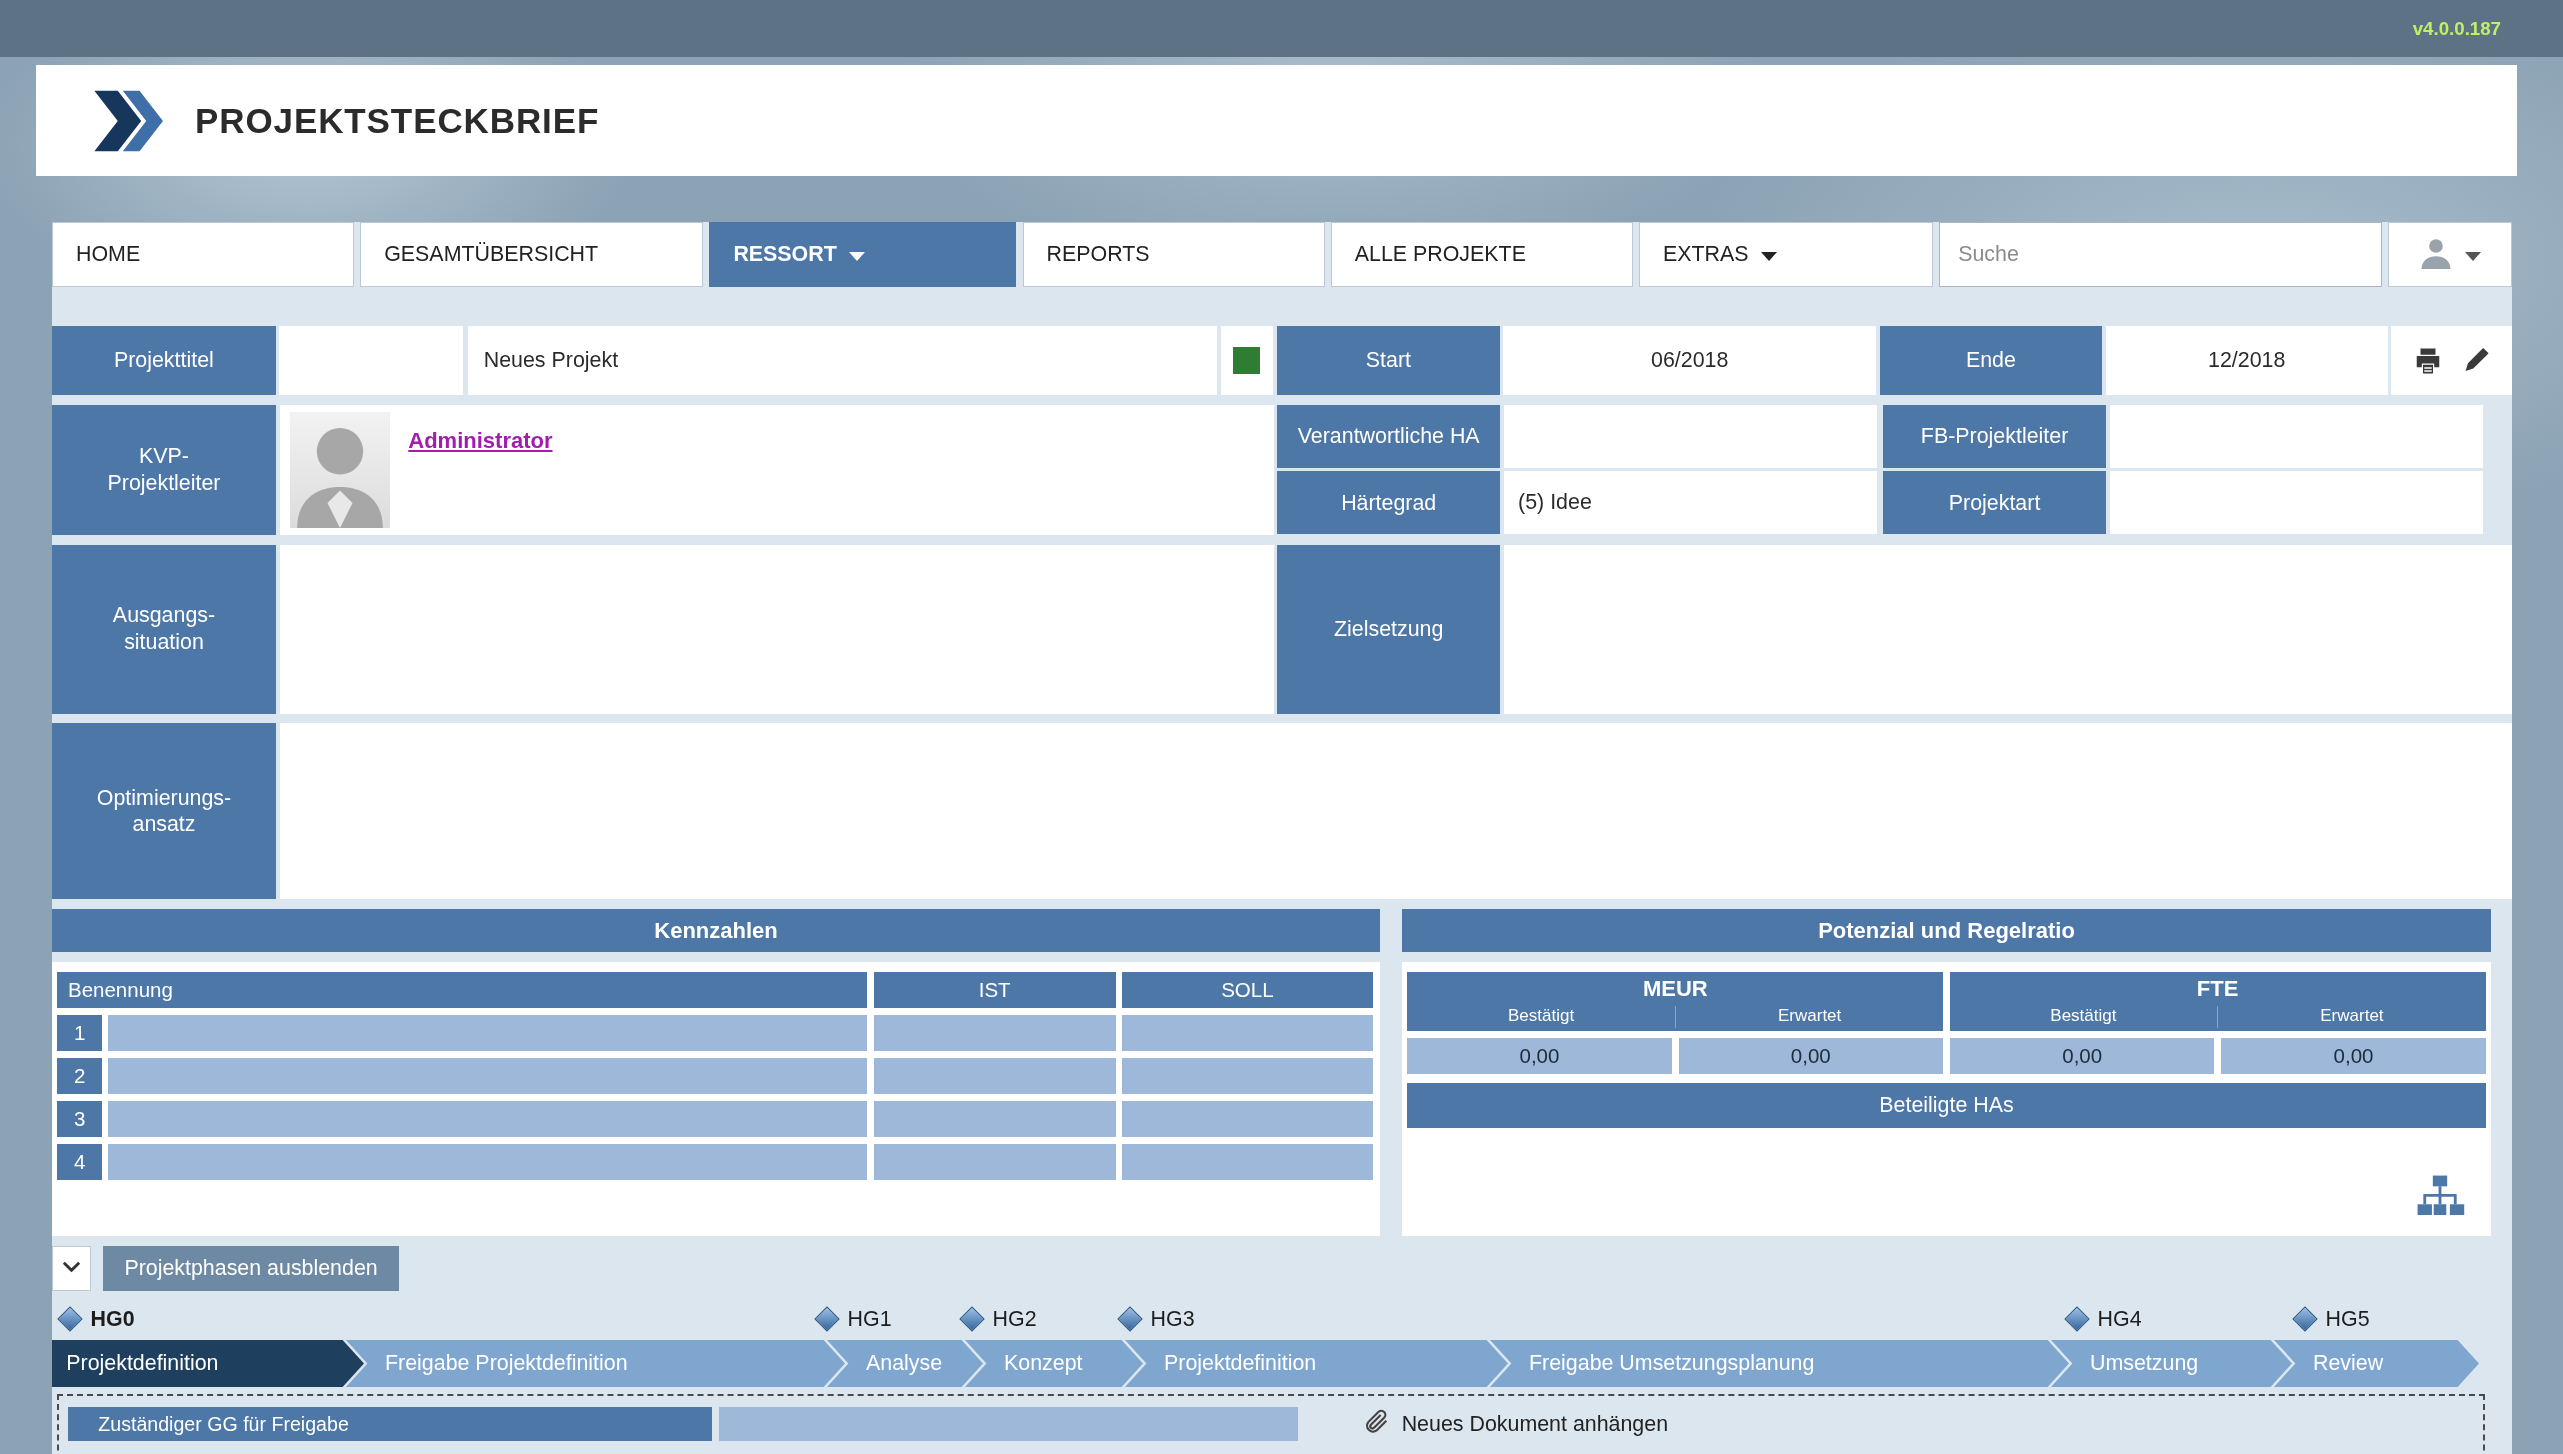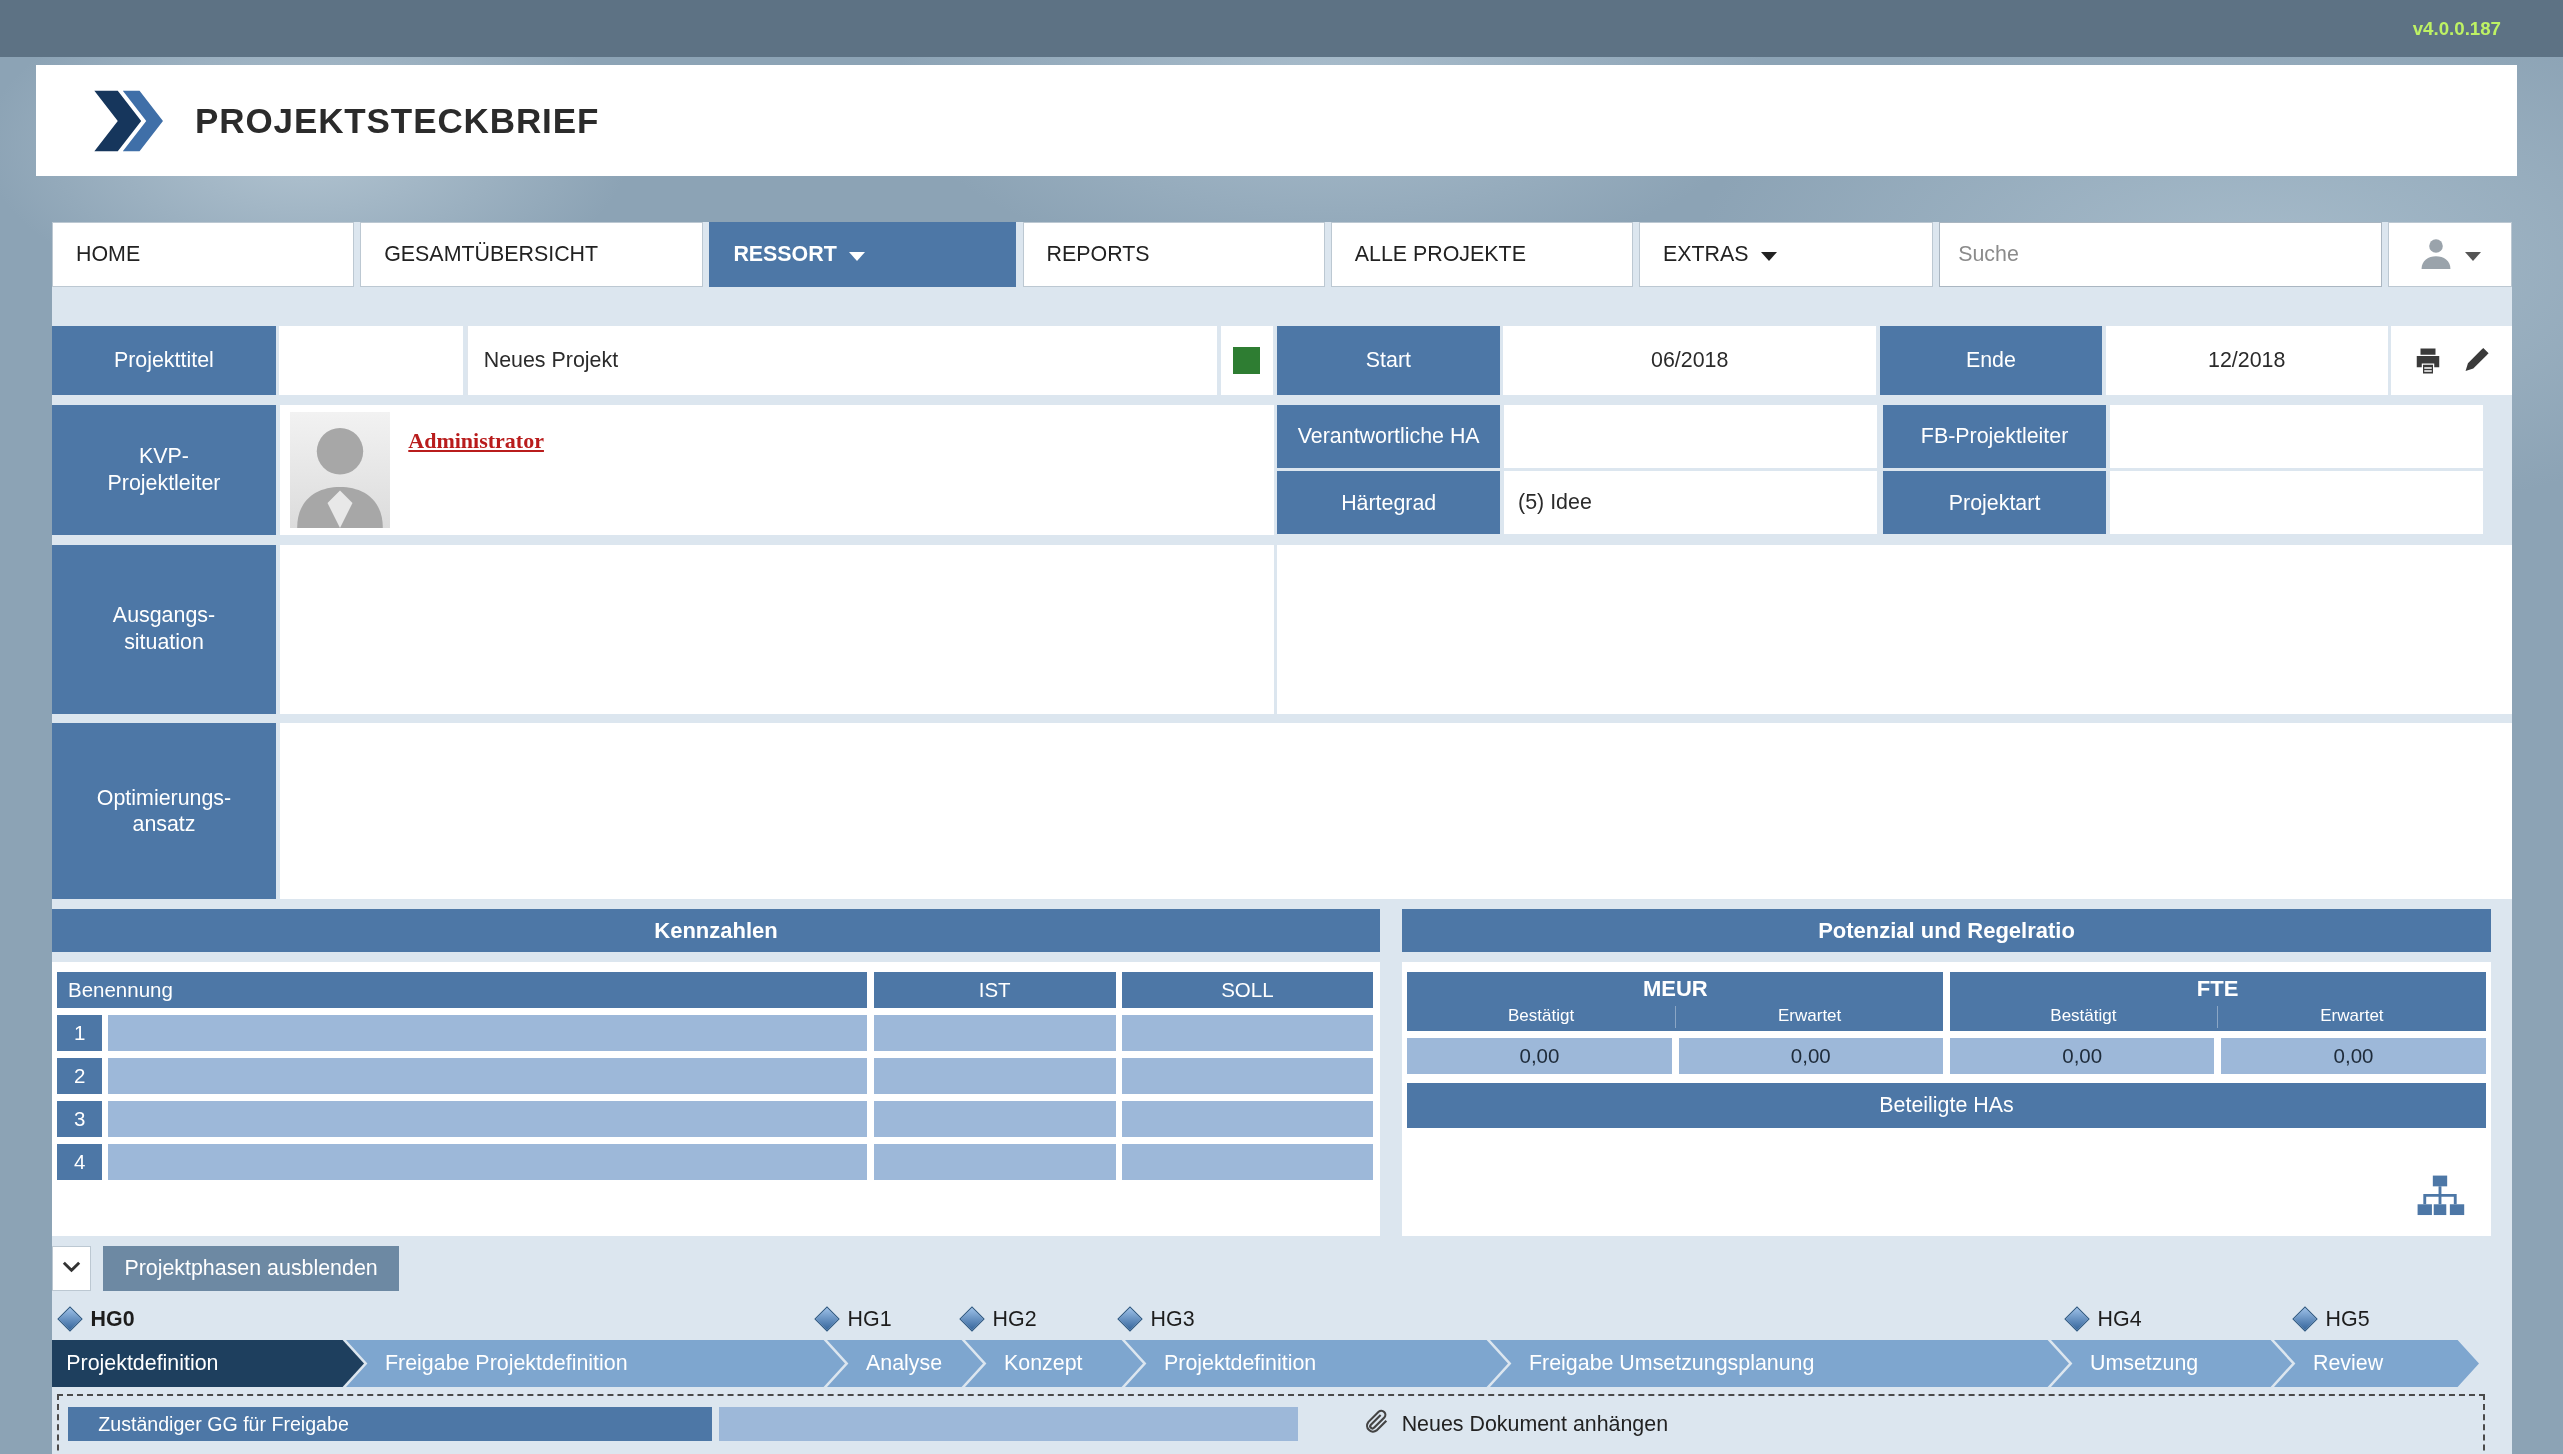--- a/index.html
+++ b/index.html
@@ -70,21 +70,21 @@
   .rightpair { display: flex; flex-direction: column; gap: 3.6px; }
   .rightpair .frow { height: 63px; }
   .row4 { margin-top: 9.8px; height: 169px; }
   .row5 { margin-top: 9.8px; height: 176px; }
   .green-cell { width: 53px; display: flex; align-items: center; justify-content: center; }
   .green-ind { width: 27px; height: 27px; background: #2e7d32; cursor: pointer; }
   .icons-cell { width: 121px; display: flex; align-items: center; justify-content: center; gap: 19.6px; }
   .icon-btn { cursor: pointer; display: inline-flex; }
   .kvp-cell { width: 994px; display: flex; align-items: flex-start; padding: 7.1px 0 0 10.7px; gap: 18px; }
   .avatar-img { width: 100px; height: 116px; background: linear-gradient(#f2f2f2, #dcdcdc); overflow: hidden; }
-  .admin-link { font-size: 22px; font-weight: bold; color: #b91c1c; text-decoration: underline; margin-top: 16px; cursor: pointer; font-family: Liberation Serif, serif; }
+  .admin-link { font-size: 22px; font-weight: bold; color: #a21caf; text-decoration: underline; margin-top: 16px; cursor: pointer; }
   
   .cols { display: flex; gap: 22px; margin-top: 9.8px; align-items: flex-end; }
   .col-left { width: 1328px; }
   .col-right { width: 1089px; }
   .sec-header {
     height: 43px; background: #4d77a6; color: #fff; font-size: 22px; font-weight: bold;
     display: flex; align-items: center; justify-content: center;
   }
   .panel { background: #fff; height: 274px; margin-top: 9.8px; padding: 9.8px 5.3px; position: relative; }
   .ktable { display: grid; grid-template-columns: 45px 759px 242px 251px; column-gap: 6.2px; row-gap: 7.1px; }
@@ -248,20 +248,21 @@
           <div class="flabel w-label-m" style="margin-left:2.7px">Projektart</div>
           <div class="cell" style="width:373px"></div>
         </div>
       </div>
     </div>
 
     <div class="frow row4">
       <div class="flabel w-label-l">Ausgangs-
 situation</div>
       <div class="cell" style="width:994px"></div>
+      <div class="flabel w-label-m">Zielsetzung</div>
       <div class="cell" style="flex:1"></div>
     </div>
 
     <div class="frow row5">
       <div class="flabel w-label-l">Optimierungs-
 ansatz</div>
       <div class="cell" style="flex:1"></div>
     </div>
 
     <div class="cols">

